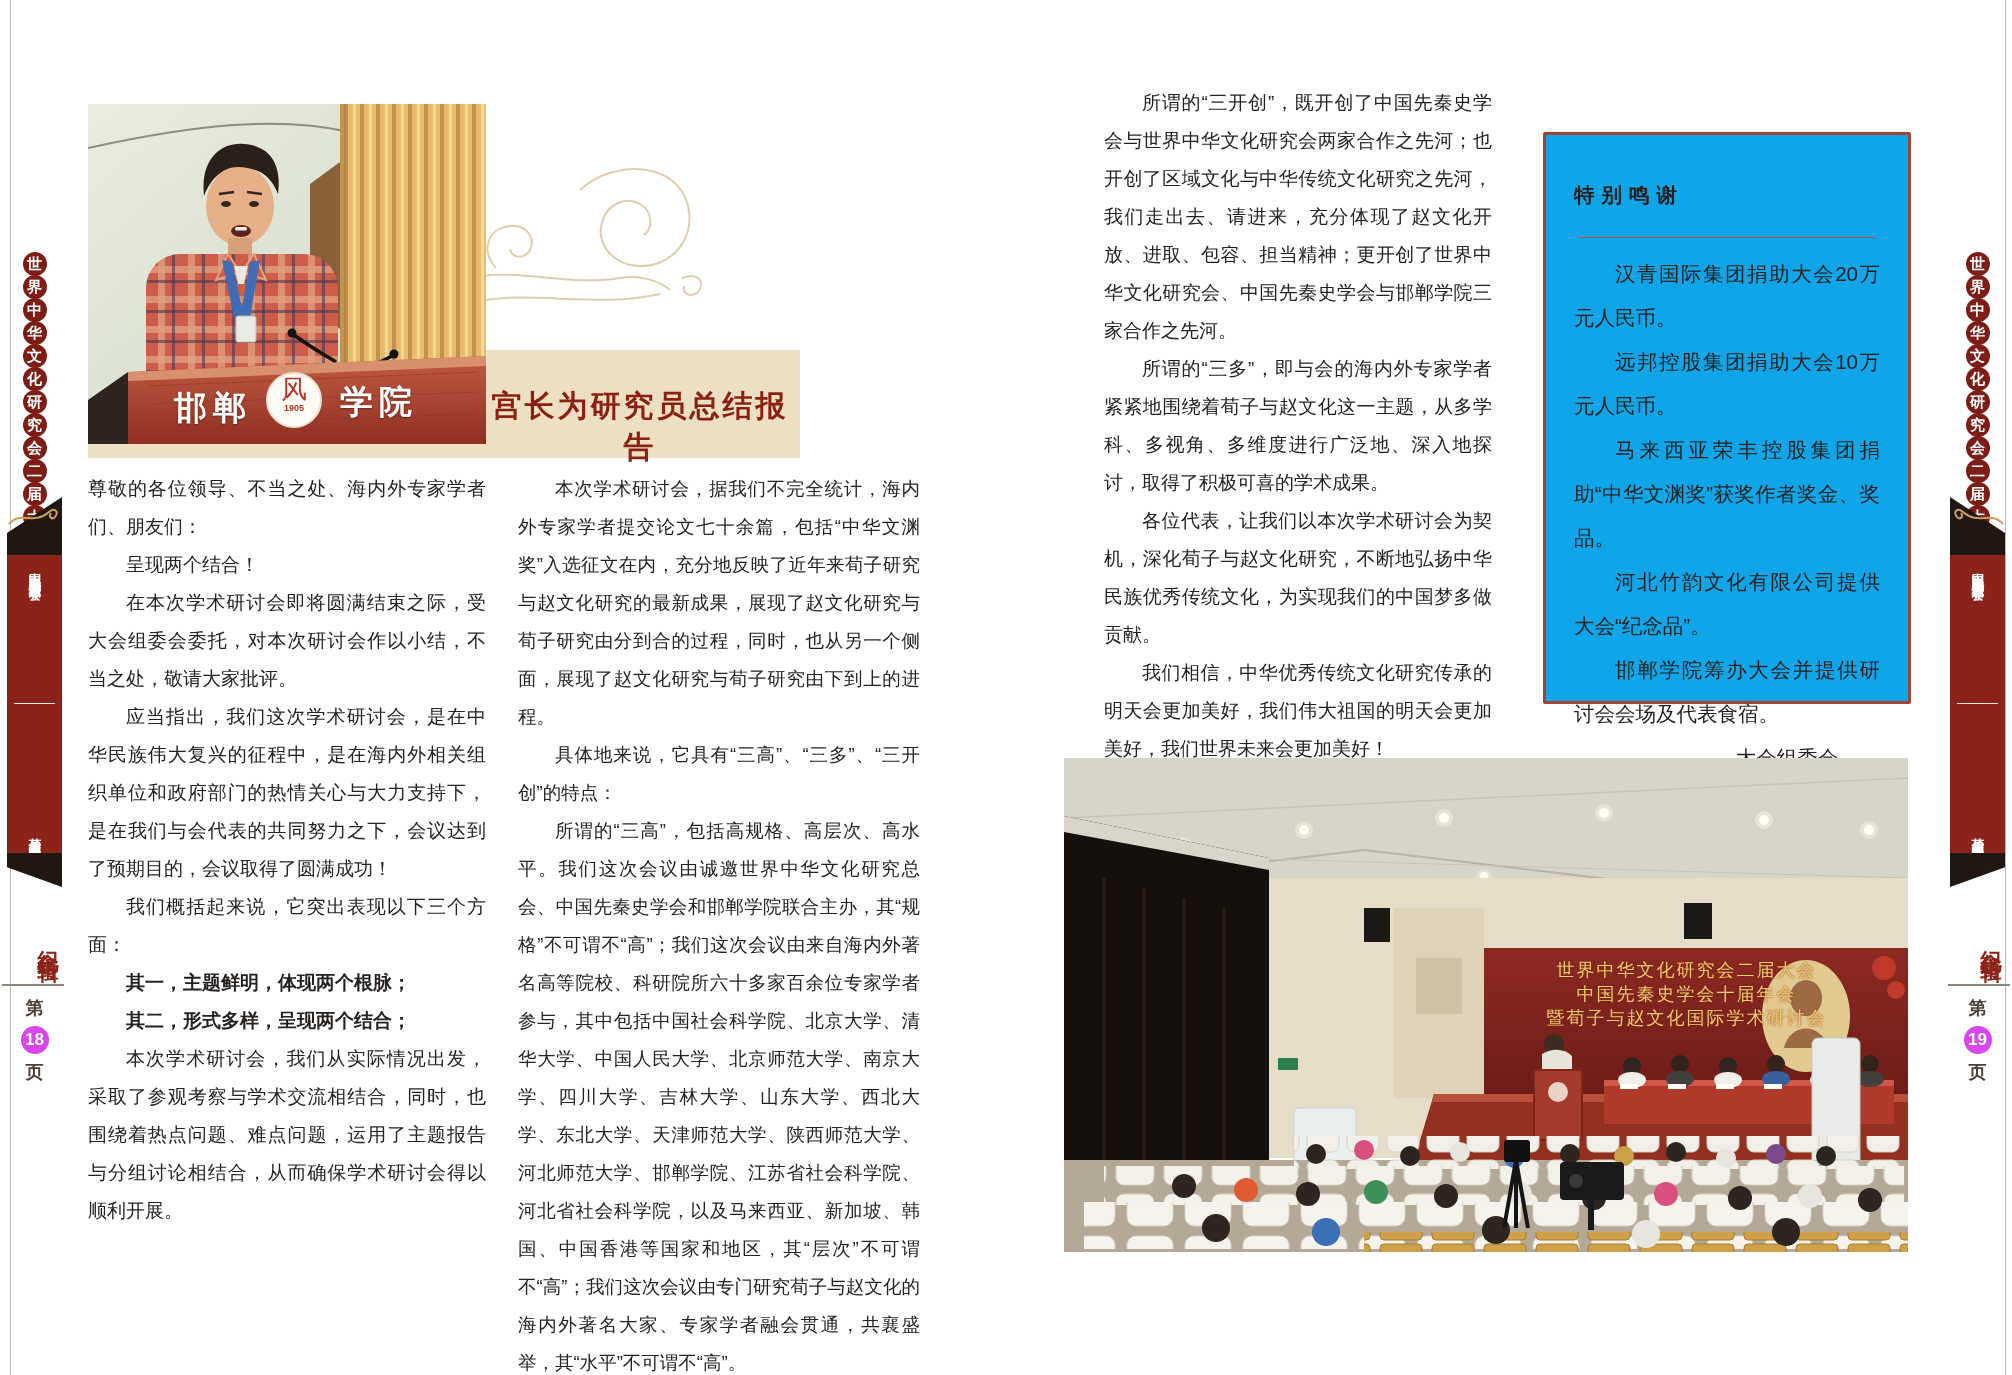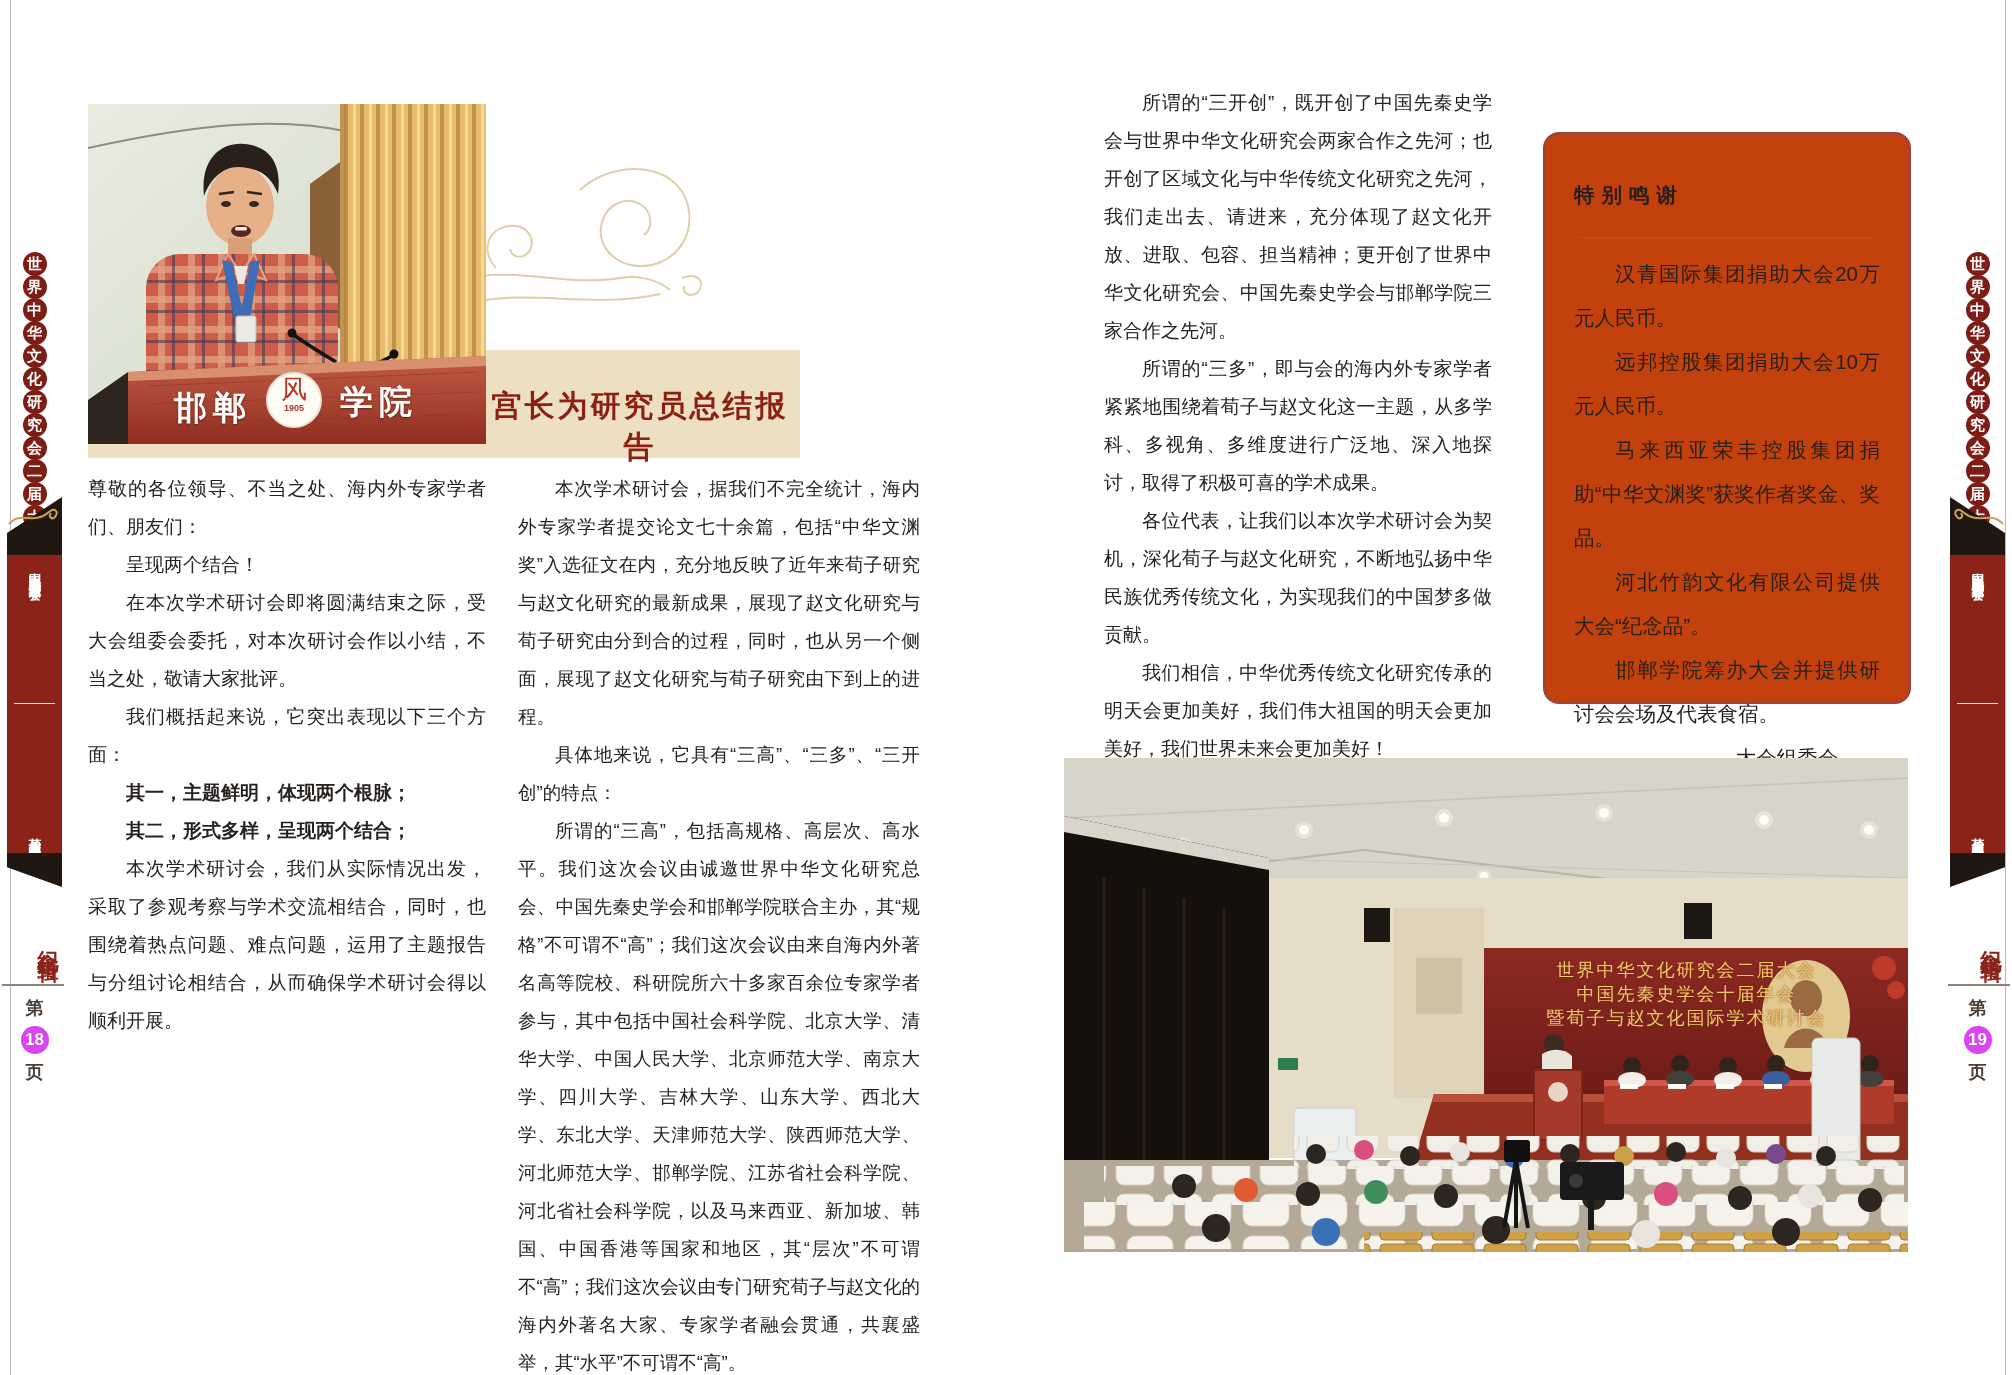--- a/index.html
+++ b/index.html
@@ -47,22 +47,22 @@
   .podium-char{position:absolute;color:#fff;font-weight:700;font-size:33px;letter-spacing:6px;
                text-shadow:0 1px 2px rgba(60,10,5,.55);}
   .podium-logo{position:absolute;left:178px;top:268px;width:56px;height:56px;border-radius:50%;
                background:#fcfcf4;border:2px solid #e8e2d2;box-sizing:border-box;text-align:center;}
   .podium-logo .glyph{display:block;color:#b5352a;font-size:26px;line-height:30px;font-family:"DejaVu Serif",serif;}
   .podium-logo .yr{display:block;color:#b5352a;font-size:9px;line-height:9px;font-weight:700;}
 
   
   .rcol{left:1104px;top:84px;width:388px;}
   .author-note{font-family:"DejaVu Serif",serif;color:#33302b;letter-spacing:2px;line-height:40px;font-size:18.5px;}
-  .thanks-box{left:1543px;top:132px;width:368px;height:572px;background:#c2410c;
-              border:3px solid #a34333;border-radius:16px;box-sizing:border-box;
+  .thanks-box{left:1543px;top:132px;width:368px;height:572px;background:#0ea5e9;
+              border:3px solid #a34333;border-radius:2px;box-sizing:border-box;
               padding:38px 28px 0 28px;}
   .thanks-title{text-align:center;color:#1f1d1a;font-size:31px;font-weight:700;letter-spacing:7px;margin:0;}
   .thanks-rule{height:1px;background:#b05040;margin:20px 4px 14px 4px;}
   .thanks-box p{margin:0;font-size:20.5px;line-height:44px;text-align:justify;text-indent:2em;color:#241f1c;}
   .thanks-box p.sig{text-indent:0;text-align:center;padding-left:120px;}
   .conf-photo{left:1064px;top:758px;width:844px;height:494px;}
   .conf-banner-line{position:absolute;left:450px;width:345px;text-align:center;color:#f0cd6a;
                     font-size:18px;letter-spacing:2px;white-space:nowrap;overflow:hidden;
                     text-shadow:0 0 2px rgba(120,30,20,.9);}
 </style>
@@ -223,20 +223,21 @@
     <span class="podium-logo">
       <span class="glyph">风</span>
       <span class="yr">1905</span>
     </span>
   </div>
 
   <div class="col col1">
     <p class="flush">尊敬的各位领导、不当之处、海内外专家学者们、朋友们：</p>
     <p>呈现两个结合！</p>
     <p>在本次学术研讨会即将圆满结束之际，受大会组委会委托，对本次研讨会作以小结，不当之处，敬请大家批评。</p>
+    <p>应当指出，我们这次学术研讨会，是在中华民族伟大复兴的征程中，是在海内外相关组织单位和政府部门的热情关心与大力支持下，是在我们与会代表的共同努力之下，会议达到了预期目的，会议取得了圆满成功！</p>
     <p>我们概括起来说，它突出表现以下三个方面：</p>
     <p class="lead">其一，主题鲜明，体现两个根脉；</p>
     <p class="lead">其二，形式多样，呈现两个结合；</p>
     <p>本次学术研讨会，我们从实际情况出发，采取了参观考察与学术交流相结合，同时，也围绕着热点问题、难点问题，运用了主题报告与分组讨论相结合，从而确保学术研讨会得以顺利开展。</p>
 
   </div>
   <div class="col col2">
     <p>本次学术研讨会，据我们不完全统计，海内外专家学者提交论文七十余篇，包括“中华文渊奖”入选征文在内，充分地反映了近年来荀子研究与赵文化研究的最新成果，展现了赵文化研究与荀子研究由分到合的过程，同时，也从另一个侧面，展现了赵文化研究与荀子研究由下到上的进程。</p>
     <p>具体地来说，它具有“三高”、“三多”、“三开创”的特点：</p>
     <p>所谓的“三高”，包括高规格、高层次、高水平。我们这次会议由诚邀世界中华文化研究总会、中国先秦史学会和邯郸学院联合主办，其“规格”不可谓不“高”；我们这次会议由来自海内外著名高等院校、科研院所六十多家百余位专家学者参与，其中包括中国社会科学院、北京大学、清华大学、中国人民大学、北京师范大学、南京大学、四川大学、吉林大学、山东大学、西北大学、东北大学、天津师范大学、陕西师范大学、河北师范大学、邯郸学院、江苏省社会科学院、河北省社会科学院，以及马来西亚、新加坡、韩国、中国香港等国家和地区，其“层次”不可谓不“高”；我们这次会议由专门研究荀子与赵文化的海内外著名大家、专家学者融会贯通，共襄盛举，其“水平”不可谓不“高”。</p>

